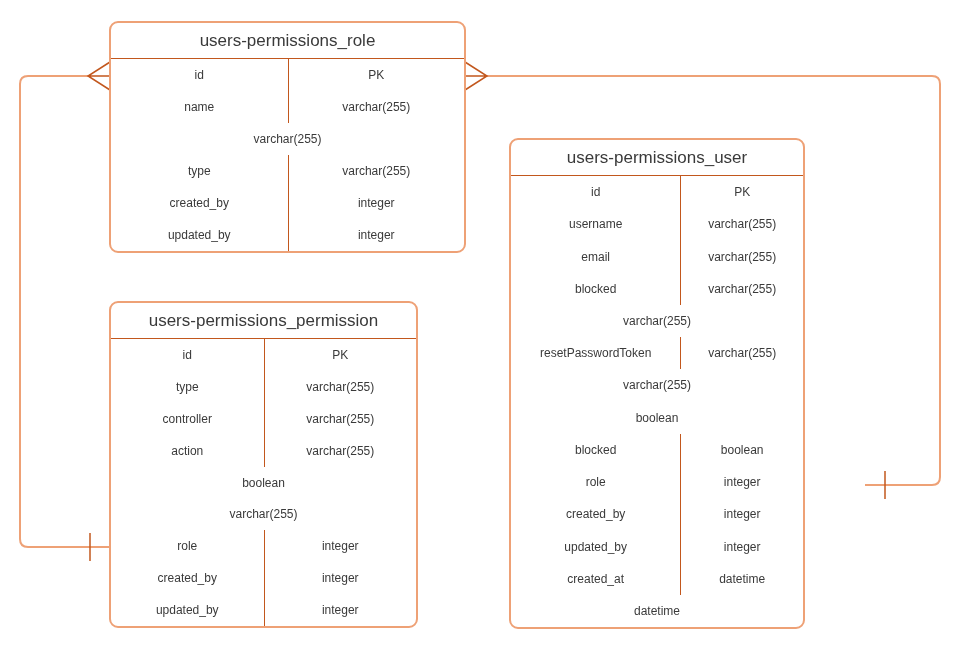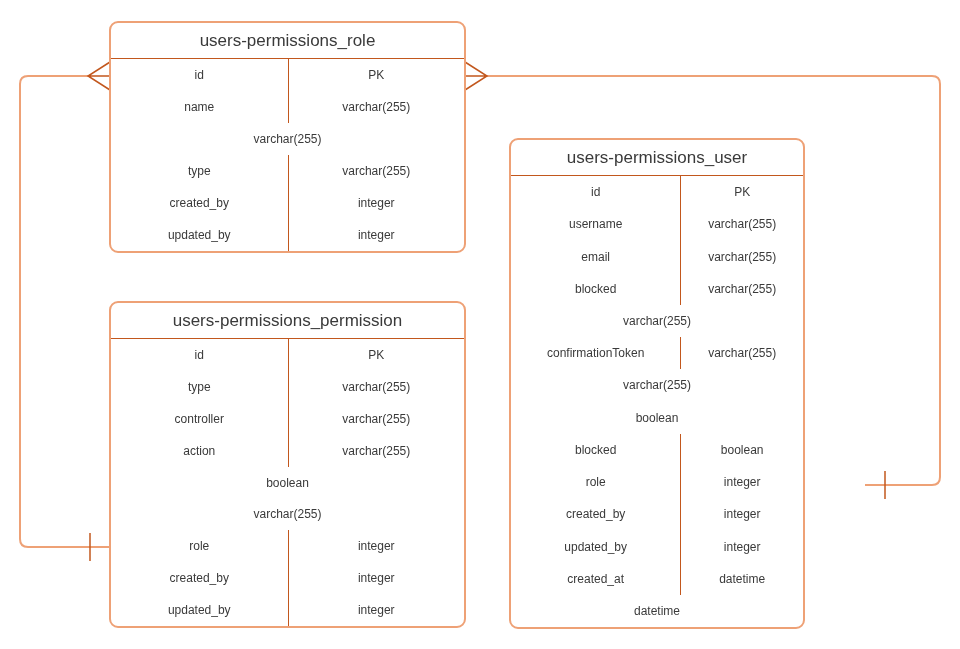--- a/index.html
+++ b/index.html
@@ -61,21 +61,21 @@
     justify-content: center;
     font-size: 12px;
     white-space: nowrap;
     overflow: hidden;
   }
   .name-cell { border-right: 1.5px solid var(--stroke-dark, #c2571d); }
   .type-cell { flex: 1 1 auto; }
   .cols-50 .name-cell { width: 50%; }
   .cols-58 .name-cell { width: 58%; }
   #table-role       { left: 109px; top: 21px;  width: 357px; height: 232px; }
-  #table-permission { left: 109px; top: 301px; width: 357px; height: 327px; }
+  #table-permission { left: 109px; top: 301px; width: 309px; height: 327px; }
   #table-user       { left: 509px; top: 138px; width: 296px; height: 491px; }
 </style>
 </head>
 <body>
 
 <div class="canvas">
 
   <svg class="connectors" viewBox="0 0 960 649" xmlns="http://www.w3.org/2000/svg">
 
     <g>
@@ -176,21 +176,21 @@
         <div class="cell type-cell">varchar(255)</div>
       </div>
       <div class="row">
         <div class="cell name-cell">blocked</div>
         <div class="cell type-cell">varchar(255)</div>
       </div>
       <div class="row">
         <div class="cell type-cell">varchar(255)</div>
       </div>
       <div class="row">
-        <div class="cell name-cell">confirmationToken</div>
+        <div class="cell name-cell">resetPasswordToken</div>
         <div class="cell type-cell">varchar(255)</div>
       </div>
       <div class="row">
         <div class="cell type-cell">varchar(255)</div>
       </div>
       <div class="row">
         <div class="cell type-cell">boolean</div>
       </div>
       <div class="row">
         <div class="cell name-cell">blocked</div>

